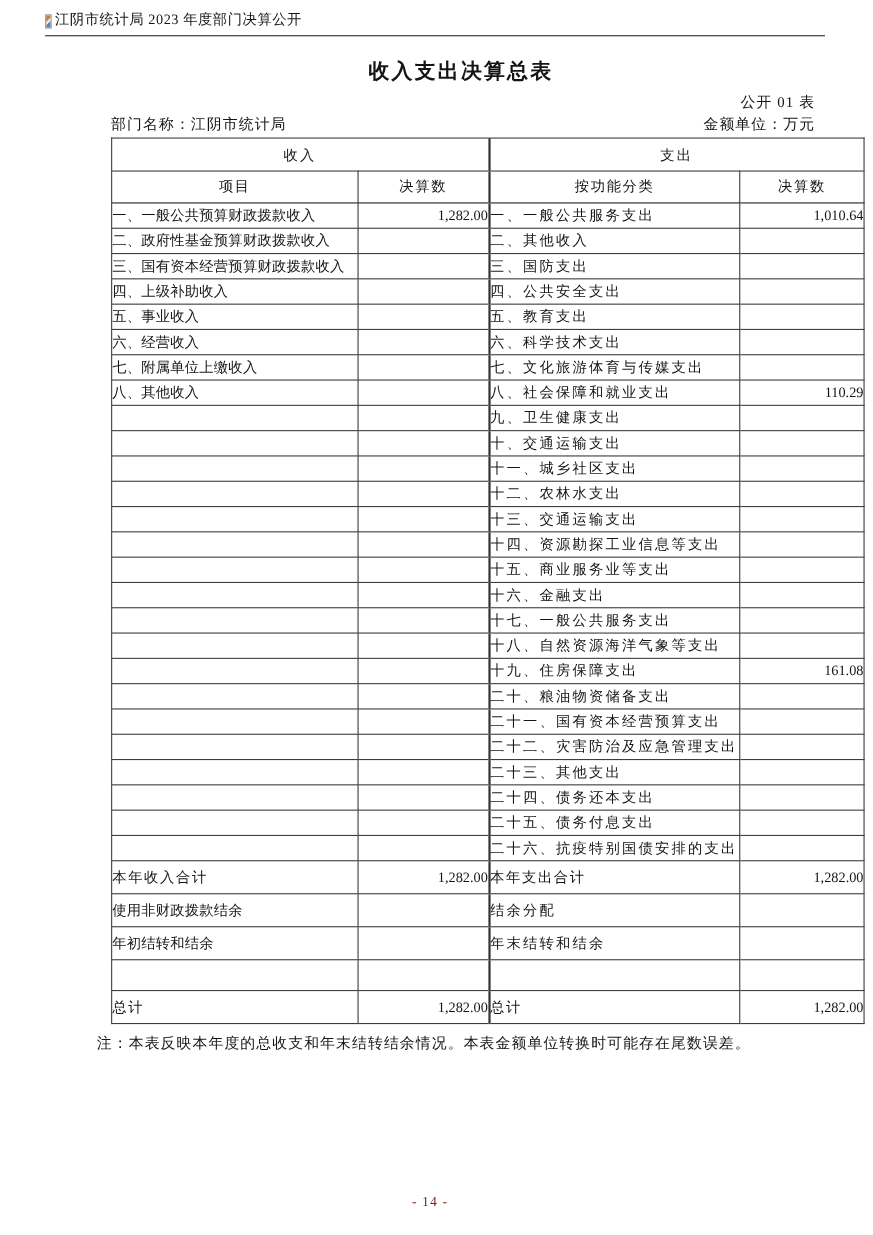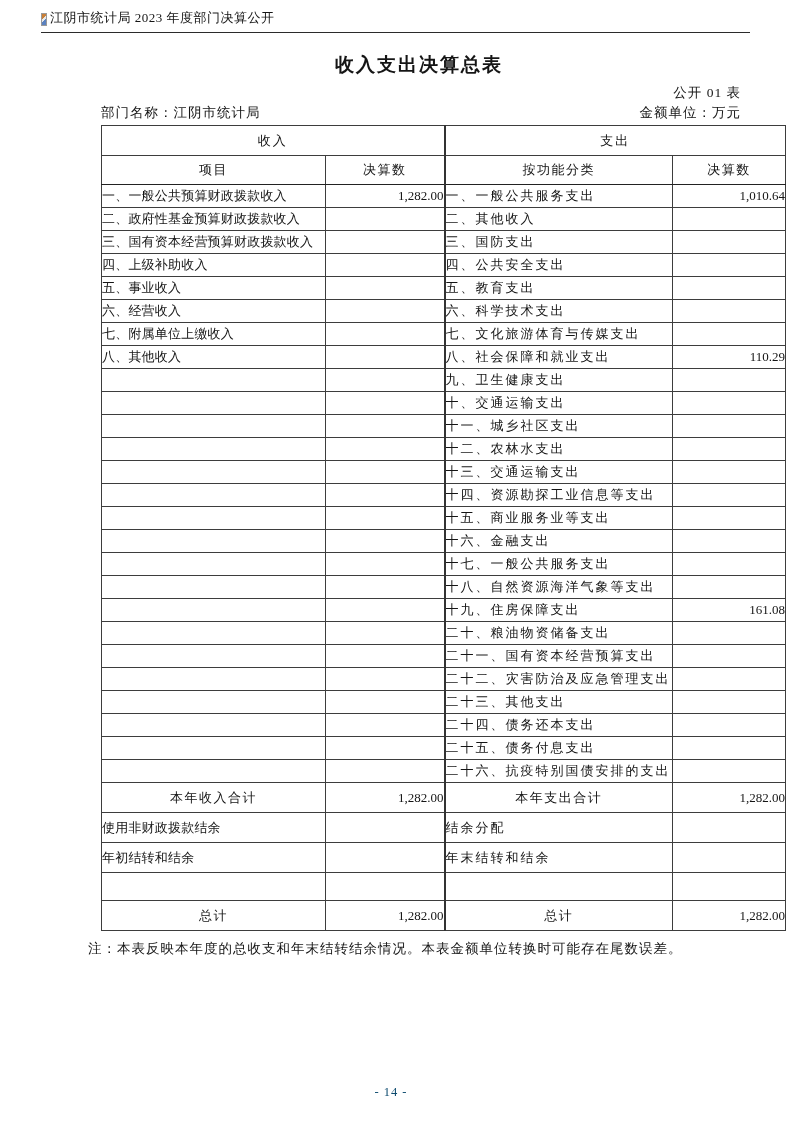--- a/index.html
+++ b/index.html
@@ -63,33 +63,33 @@
   .col-h   { height: 29px; text-align: center; font-size: 13.5px; letter-spacing: 1.5px;
              border-bottom: 1.5px solid #222 !important; }
   .mid-border { border-left: 2.5px solid #333 !important; }
   tr.body-row { height: 23px; }
   .c-item { text-align: left; padding: 1px 4px 1px 5px; line-height: 20px; }
   .income-item  { letter-spacing: 0.2px; }
   .expense-item { letter-spacing: 2px; }
   .c-amt  { text-align: right; padding: 1px 7px 1px 2px; font-size: 13.5px; }
   tr.row-total { height: 30px; }
   tr.summary-top td { border-top: 1.5px solid #222; }
-  .total-item { font-weight: bold; text-align: center; letter-spacing: 1.5px; }
+  .total-item { font-weight: bold; letter-spacing: 1.5px; }
   tr.row-label { height: 30px; }
   .indent-l { padding-left: 11px; }
   .indent-r { padding-left: 19px; margin-top: 37px; }
   tr.row-empty { height: 28px; }
   
   .note {
     margin: 9px 44px 0 44px;
     font-size: 13.5px; letter-spacing: 1px;
   }
   .page-num {
     position: absolute; bottom: 23px; left: 0; right: 12px;
-    text-align: center; font-size: 12.5px; color: #0c4a6e;
+    text-align: center; font-size: 12.5px; color: #7f1d1d;
     letter-spacing: 1px;
   }
 </style>
 </head>
 <body>
 
 <div class="page">
 
   <div class="doc-header">
     <span class="ph-icon"></span>

